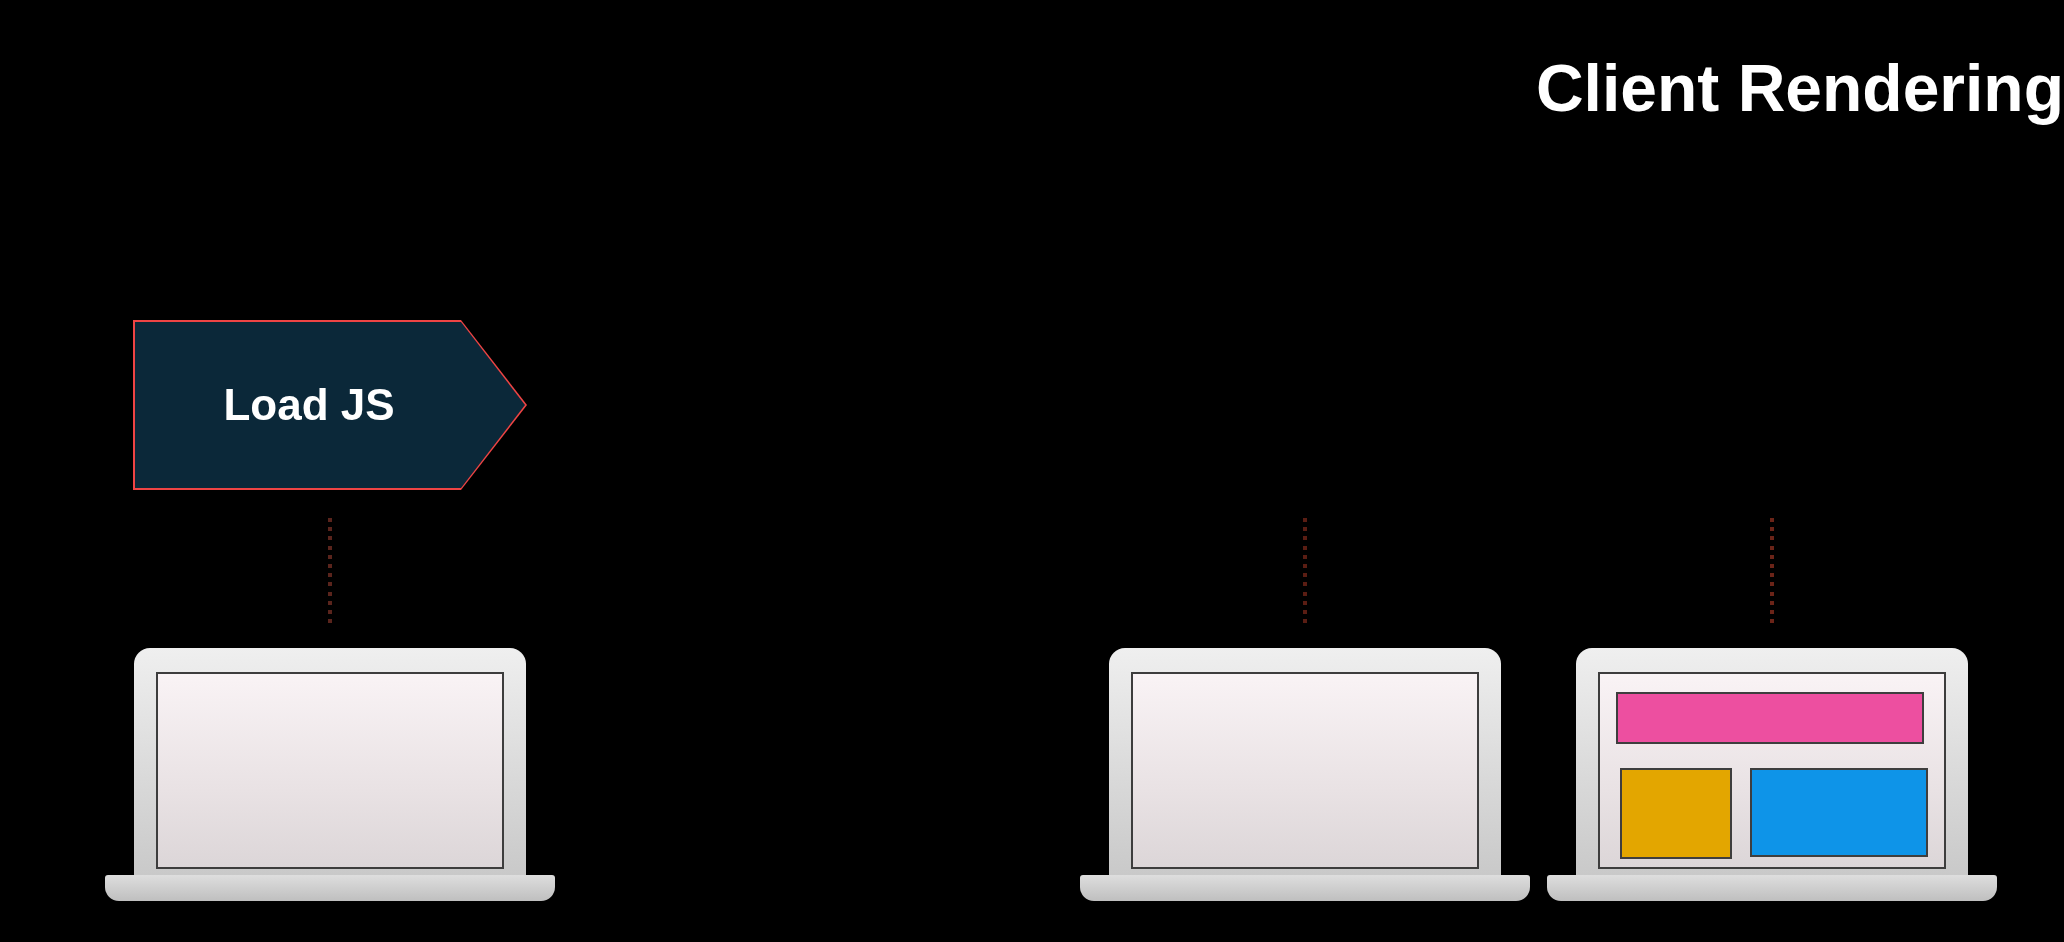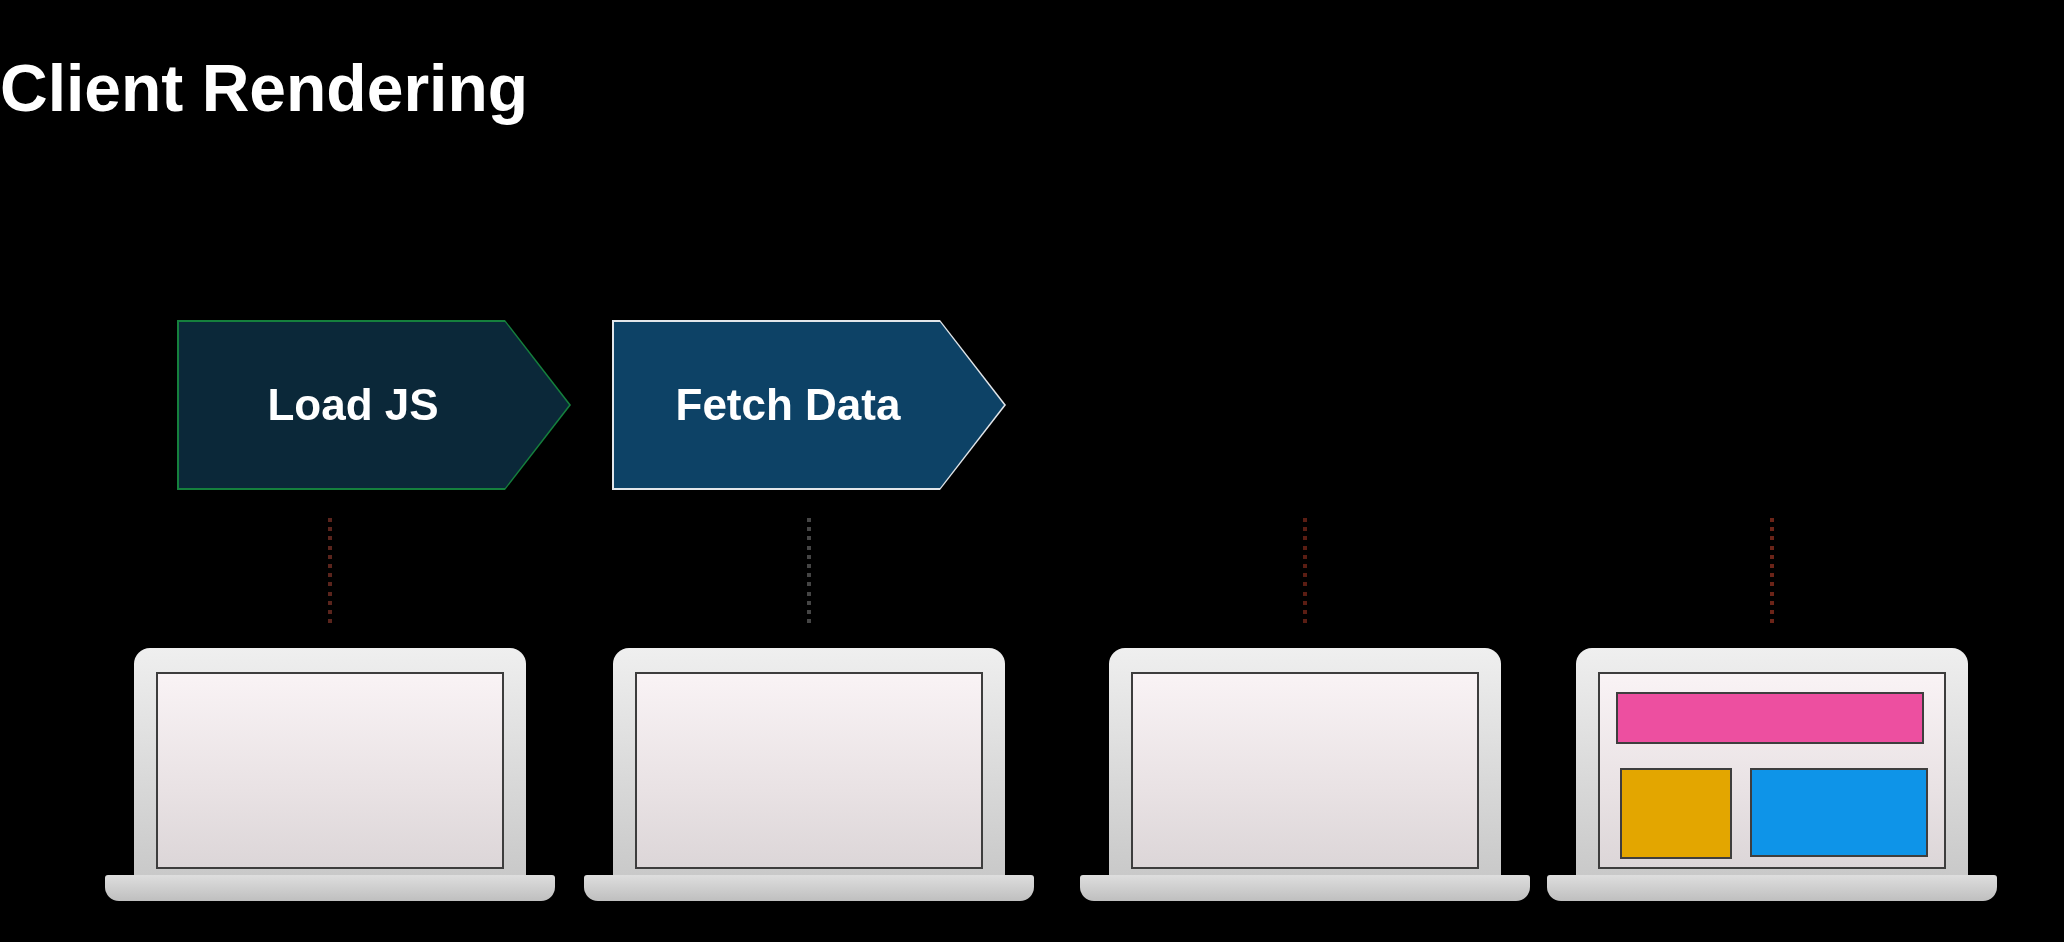--- a/index.html
+++ b/index.html
@@ -4,21 +4,21 @@
 <style>
   html,body{margin:0;padding:0;background:#000;}
   .stage{
     position:relative;
     width:2064px;height:942px;
     overflow:hidden;
     font-family:"Liberation Sans", sans-serif;
   }
   .title{
     position:absolute;top:50px;left:0;width:100%;
-    text-align:left;
+    text-align:right;
     font-size:66px;font-weight:bold;
     letter-spacing:0px;
   }
   .col{position:absolute;top:0;height:100%;width:394px;}
   
   .arrow{
     position:absolute;top:320px;left:0;width:100%;height:170px;
     clip-path:polygon(0 0, calc(100% - 66px) 0, 100% 50%, calc(100% - 66px) 100%, 0 100%);
   }
   .arrow-fill{
@@ -71,46 +71,33 @@
   }
 </style>
 </head>
 <body>
 
 <div class="stage" style="background: rgb(0, 0, 0);">
 
   <div class="title" style="color: rgb(255, 255, 255);">Client Rendering</div>
 
   <div class="col" style="left:133px">
-    <div class="arrow" style="background: #15803d; margin-left: 44px;">
+    <div class="arrow" style="background: #ef4444;">
       <div class="arrow-fill" style="background: rgb(11, 40, 57);"></div>
       <div class="arrow-label">Load JS</div>
     </div>
     <div class="dots" style="color: rgb(90, 36, 28);"></div>
     <div class="laptop">
       <div class="laptop-body">
         <div class="laptop-screen"></div>
       </div>
       <div class="laptop-base"></div>
     </div>
   </div>
 
-  <div class="col" style="left:612px">
-    <div class="arrow" style="background: rgb(226, 230, 234);">
-      <div class="arrow-fill" style="background: rgb(13, 66, 102);"></div>
-      <div class="arrow-label">Fetch Data</div>
-    </div>
-    <div class="dots" style="color: rgb(69, 69, 69);"></div>
-    <div class="laptop">
-      <div class="laptop-body">
-        <div class="laptop-screen"></div>
-      </div>
-      <div class="laptop-base"></div>
-    </div>
-  </div>
 
   <div class="col" style="left:1103px;width:404px">
     <div class="dots" style="color: rgb(90, 29, 19);"></div>
     <div class="laptop">
       <div class="laptop-body">
         <div class="laptop-screen"></div>
       </div>
       <div class="laptop-base"></div>
     </div>
   </div>

